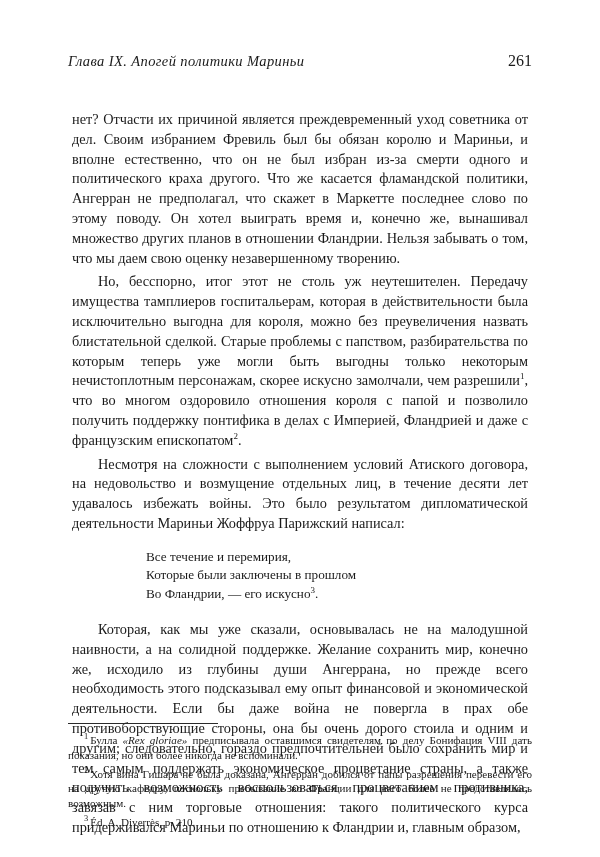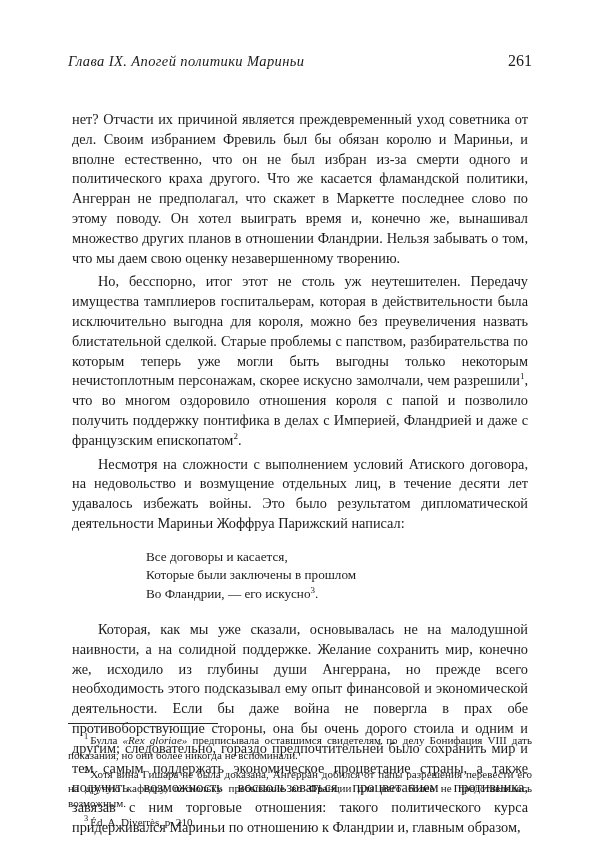--- a/index.html
+++ b/index.html
@@ -100,21 +100,21 @@
 
   <div class="body-text">
 
     <p class="no-indent">нет? Отчасти их причиной является преждевременный уход советника от дел. Своим избранием Фревиль был бы обязан королю и Мариньи, и вполне естественно, что он не был избран из-за смерти одного и политического краха другого. Что же касается фламандской политики, Ангерран не предполагал, что скажет в Маркетте последнее слово по этому поводу. Он хотел выиграть время и, конечно же, вынашивал множество других планов в отношении Фландрии. Нельзя забывать о том, что мы даем свою оценку незавершенному творению.</p>
 
     <p><span>Но, бесспорно, итог этот не столь уж неутешителен. Передачу имущества тамплиеров госпитальерам, которая в действительности была исключительно выгодна для короля, можно без преувеличения назвать блистательной сделкой. Старые проблемы с папством, разбирательства по которым теперь уже могли быть выгодны только некоторым нечистоплотным персонажам, скорее искусно замолчали, чем разрешили</span><sup>1</sup><span>, что во многом оздоровило отношения короля с папой и позволило получить поддержку понтифика в делах с Империей, Фландрией и даже с французским епископатом</span><sup>2</sup>.</p>
 
     <p>Несмотря на сложности с выполнением условий Атиского договора, на недовольство и возмущение отдельных лиц, в течение десяти лет удавалось избежать войны. Это было результатом дипломатической деятельности Мариньи Жоффруа Парижский написал:</p>
 
     <div class="verse">
-      <div>Все договоры и касается,</div>
+      <div>Все течение и перемирия,</div>
       <div>Которые были заключены в прошлом</div>
       <div><span>Во Фландрии, — его искусно</span><sup>3</sup>.</div>
     </div>
 
     <p>Которая, как мы уже сказали, основывалась не на малодушной наивности, а на солидной поддержке. Желание сохранить мир, конечно же, исходило из глубины души Ангеррана, но прежде всего необходимость этого подсказывал ему опыт финансовой и экономической деятельности. Если бы даже война не повергла в прах обе противоборствующие стороны, она бы очень дорого стоила и одним и другим; следовательно, гораздо предпочтительней было сохранить мир и тем самым поддержать экономическое процветание страны, а также получить возможность воспользоваться процветанием противника, завязав с ним торговые отношения: такого политического курса придерживался Мариньи по отношению к Фландрии и, главным образом,</p>
 
   </div>
 
   <div class="notes">
     <div class="note-rule"></div>

